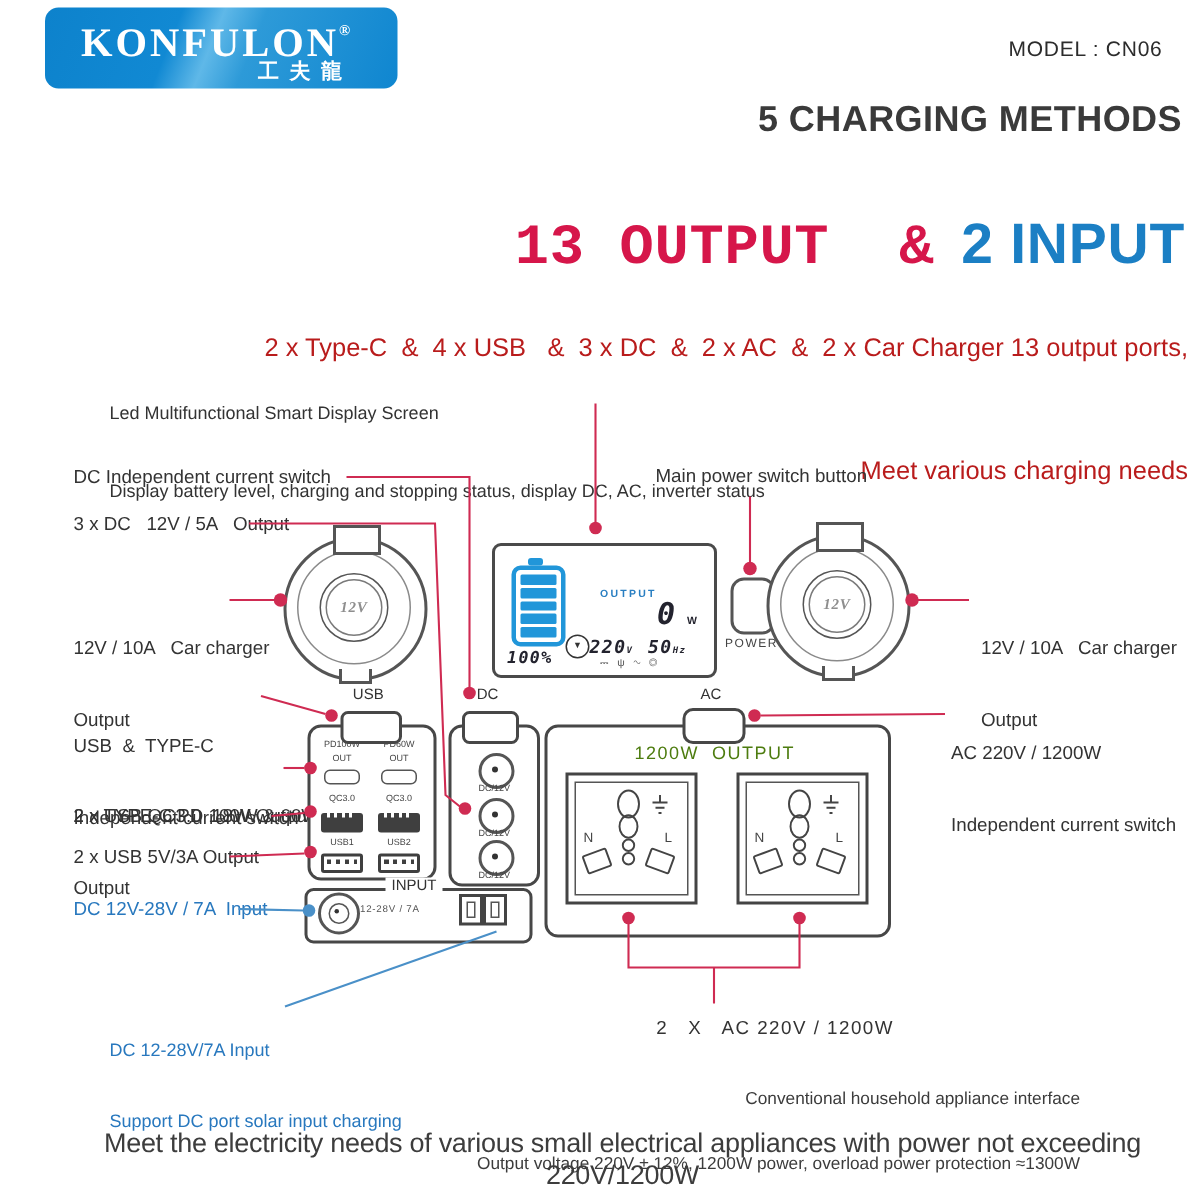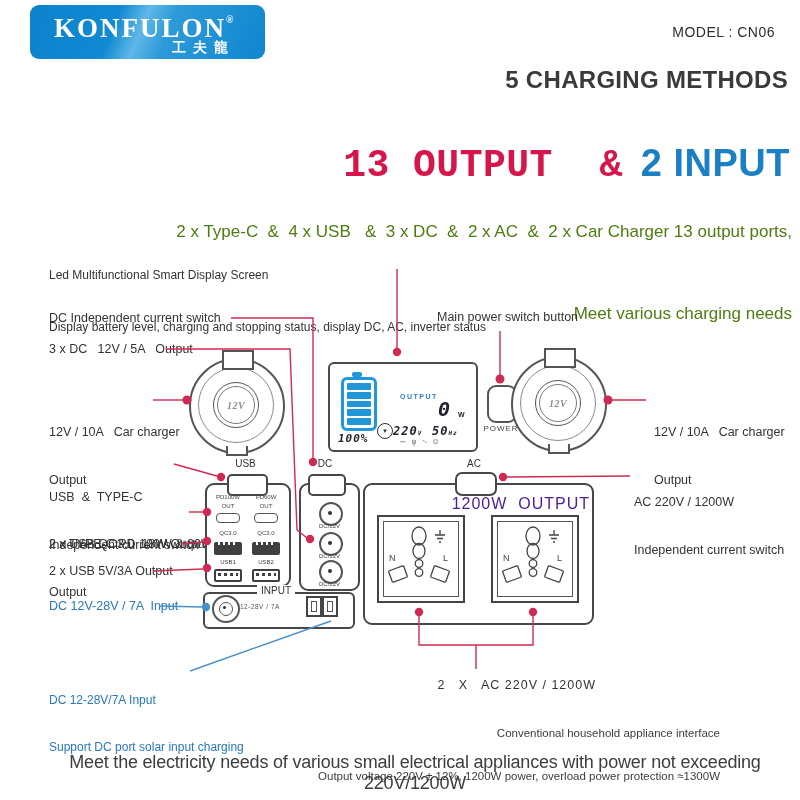--- a/index.html
+++ b/index.html
@@ -12,24 +12,24 @@
         background:linear-gradient(112deg,#0d82cc 0%,#1189d3 36%,#5fb8e8 47%,#2d9ad8 58%,#0f86d0 100%);font-family:Liberation Serif, serif;}
   .logo-brand{left:24px;top:8px;font-size:27px;font-weight:bold;color:#fff;letter-spacing:2px;}
   .logo-reg{font-size:10px;vertical-align:14px;letter-spacing:0;}
   .logo-cn{right:30px;top:34px;font-size:14px;font-weight:bold;color:#fff;letter-spacing:7px;}
   
   .model{right:25px;top:24px;font-size:14px;letter-spacing:0.5px;color:#2c2c2c;}
   .kicker{right:12px;top:66px;font-size:24px;font-weight:bold;color:#3a3a3a;letter-spacing:0.3px;}
   .h2{right:10px;top:99px;font-size:38px;font-weight:800;letter-spacing:0.5px;white-space:pre;}
   .h2 .red{color:#d6164a;font-family:Liberation Mono, monospace;}
   .h2 .blue{color:#1b7fc4;margin-left:18px;}
-  .sub{right:8px;top:164px;font-size:17px;line-height:1.6;text-align:right;color:#4d7c0f;}
+  .sub{right:8px;top:164px;font-size:17px;line-height:1.6;text-align:right;color:#b91c1c;}
   
   .ann{font-size:12.5px;line-height:1.3;color:#333;}
-  .ann.small{font-size:12px;}
+  .ann.small{font-size:12px;margin-left:24px;}
   .blue-ann{color:#2878be;}
   .center{text-align:right;}
   .footer{left:35px;right:5px;top:752px;font-size:18px;letter-spacing:-0.2px;
           color:#3d3d3d;text-align:center;}
   
   .panel{border:2px solid #474747;border-radius:9px;background:#fff;}
   .tab{border:2px solid #474747;border-radius:5px;background:#fff;z-index:5;}
   .tab-label{font-size:10px;color:#333;text-align:center;}
   
   .screen{left:328px;top:362px;width:146px;height:86px;border:2px solid #4a4a4a;border-radius:6px;}
@@ -72,21 +72,21 @@
   .usbport .dash{margin:2px auto 0;width:20px;height:3px;
                  background:repeating-linear-gradient(90deg,#3f3f3f 0 3px,transparent 3px 6px);}
   
   .jack{position:absolute;left:18px;width:20px;height:20px;border:2px solid #555;border-radius:50%;}
   .jack::after{content:"";position:absolute;left:7px;top:7px;width:4px;height:4px;background:#333;border-radius:50%;}
   .jlabel{position:absolute;left:0;width:100%;text-align:center;font-size:6px;color:#444;}
   
   .socket{position:absolute;top:515px;width:84px;height:84px;border:2px solid #444;background:#fff;}
   .socket .in{position:absolute;inset:4px;border:1.5px solid #555;}
   .socket svg{position:absolute;left:5px;top:5px;}
-  .ac-title{left:363px;top:495px;width:227px;text-align:right;font-size:16px;letter-spacing:1px;color:#4c1d95;white-space:pre;}
+  .ac-title{left:363px;top:495px;width:227px;text-align:center;font-size:12px;letter-spacing:1px;color:#4d7c0f;white-space:pre;}
   
   .injack{left:212px;top:595px;width:24px;height:24px;border:2px solid #555;border-radius:50%;}
   .injack .in{position:absolute;inset:5px;border:1.5px solid #555;border-radius:50%;}
   .injack .in::after{content:"";position:absolute;left:3px;top:3px;width:3px;height:3px;background:#333;border-radius:50%;}
   .inspec{left:240px;top:603px;font-size:6.5px;color:#555;letter-spacing:0.5px;}
   .conn{left:306px;top:596px;display:flex;}
   .conn-sq{width:16px;height:21px;border:2px solid #444;background:#fff;position:relative;box-sizing:border-box;}
   .conn-sq::after{content:"";position:absolute;inset:3px;border:1.5px solid #555;}
   .input-label{left:257px;top:585px;font-size:10px;color:#333;background:#fff;padding:0 4px;z-index:6;}
   #lines{position:absolute;left:0;top:0;z-index:50;pointer-events:none;}

